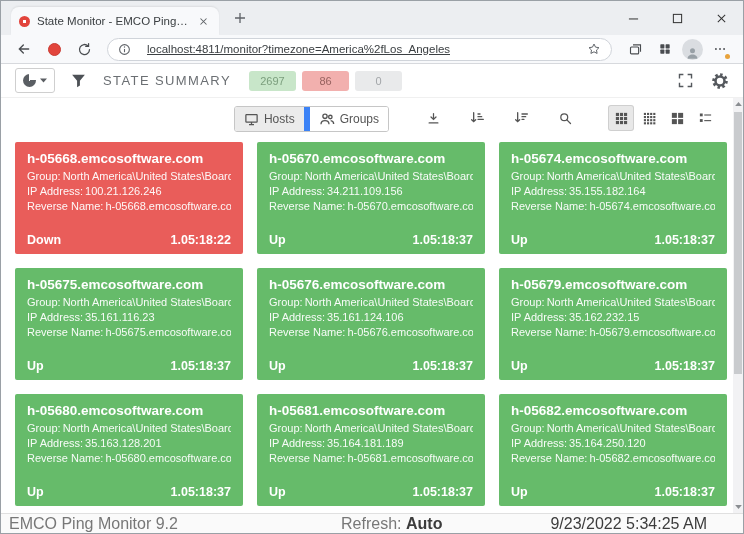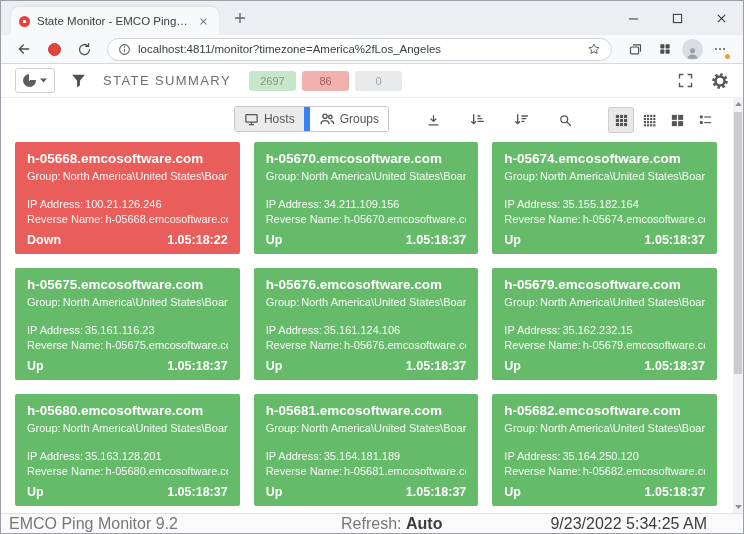--- a/index.html
+++ b/index.html
@@ -19,21 +19,21 @@
   .tab-close{ width:16px; height:16px; display:flex; align-items:center; justify-content:center; border-radius:3px; flex:0 0 auto;}
   .newtab{ width:26px; height:26px; margin-left:8px; align-self:center; display:flex; align-items:center; justify-content:center; }
   .win-controls{ margin-left:auto; display:flex; height:34px; align-self:flex-start; }
   .win-btn{ width:44px; height:34px; display:flex; align-items:center; justify-content:center; }
 
   .navbar{ height:29px; background:#f8f9fb; border-bottom:1px solid #d7d9dd; display:flex;
            align-items:center; padding:0 10px; gap:4px; flex:0 0 auto; }
   .nav-btn{ width:26px; height:24px; display:flex; align-items:center; justify-content:center; }
   .nav-red{ width:13px; height:13px; border-radius:50%; background:#e2453c; border:1px solid #c93c33; }
   .addr{ flex:1; height:23px; background:#fff; border:1px solid #d0d4da; border-radius:12px;
-         display:flex; align-items:center; gap:7px; padding:0 10px; font-size:11.5px; color:#3c4043; margin:0 6px; }
+         display:flex; align-items:center; gap:16px; padding:0 10px; font-size:11.5px; color:#3c4043; margin:0 6px;text-decoration:underline; }
   .addr-url{ white-space:nowrap; overflow:hidden; }
   .addr-star{ margin-left:auto; display:flex; }
   .avatar{ width:21px; height:21px; border-radius:50%; background:#dadde1; overflow:hidden;
            display:flex; align-items:flex-end; justify-content:center; }
   .more-wrap{ position:relative; width:26px; height:24px; display:flex; align-items:center; justify-content:center; }
   .upd-dot{ position:absolute; right:3px; bottom:2px; width:5px; height:5px; border-radius:50%; background:#e8a33d; }
 
   
   .app-toolbar{ height:34px; background:#fff; border-bottom:1px solid #f0f0f0; display:flex;
                 align-items:center; padding:0 14px; flex:0 0 auto; }
@@ -45,37 +45,37 @@
   .badges{ display:flex; gap:6px; margin-left:18px; }
   .badge{ min-width:47px; height:20px; border-radius:3px; display:flex; align-items:center;
           justify-content:center; font-size:11px; padding:0 8px; }
   .badge.up{ background:var(--badge-up-bg); color:var(--badge-up-text); }
   .badge.down{ background:var(--badge-down-bg); color:var(--badge-down-text); }
   .badge.zero{ background:var(--badge-zero-bg); color:var(--badge-zero-text); }
   .toolbar-right{ margin-left:auto; display:flex; align-items:center; gap:17px; }
 
   
   .page{ flex:1; position:relative; background:#fff; overflow:hidden; }
-  .controls-row{ display:flex; justify-content:flex-end; align-items:flex-end; padding:8px 26px 8px 22px; gap:20px; }
+  .controls-row{ display:flex; justify-content:flex-end; align-items:flex-start; padding:8px 26px 8px 22px; gap:20px; }
   .seg{ display:flex; border:1px solid #c6c6c6; border-radius:3px; overflow:hidden; margin-right:12px; }
   .seg-btn{ display:flex; align-items:center; gap:5px; padding:4px 9px; font-size:12px; color:#555; background:#fff; }
   .seg-btn.active{ background:#ebebeb; }
   .seg-btn + .seg-btn{ border-left:6px solid #3b82f6; }
   .ibtn{ width:24px; height:24px; display:flex; align-items:center; justify-content:center; }
   .view-group{ display:flex; gap:4px; margin-left:12px; }
   .ibtn.active{ background:#e8e8e8; box-shadow:0 0 0 1px #cfcfcf; border-radius:2px; }
 
   .cards-grid{ display:grid; grid-template-columns:repeat(3,1fr); grid-template-rows:repeat(3,112px);
-               gap:14px; padding:2px 26px 0 14px; }
+               gap:14px; padding:2px 16px 0 14px; }
   .card{ border-radius:2px; color:#fff; padding:9px 12px 8px; position:relative; overflow:hidden; }
   .card.up{ background:var(--up-green); }
   .card.down{ background:var(--down-red); }
   .card-title{ font-size:13.5px; font-weight:bold; margin-bottom:3px; white-space:nowrap; overflow:hidden; }
   .card-line{ font-size:11px; line-height:15px; opacity:.95; white-space:nowrap; overflow:hidden; }
-  .card-ip{ margin-top:13px; }
+  .card-ip{ }
   .card-lbl{ margin-right:2px; }
   .card-footer{ position:absolute; left:12px; right:12px; bottom:7px; display:flex;
                 justify-content:space-between; font-size:12.5px; font-weight:bold;text-align:right; }
 
   
   .scrollbar{ position:absolute; top:0; right:0; bottom:0; width:10px; background:#f2f2f4; }
   .sb-arrow{ position:absolute; left:0; width:10px; height:12px; display:flex; align-items:center; justify-content:center; }
   .sb-up{ top:0; } .sb-down{ bottom:0; }
   .sb-thumb{ position:absolute; left:1px; right:1px; top:14px; height:262px; background:#c9cbce; }
 

